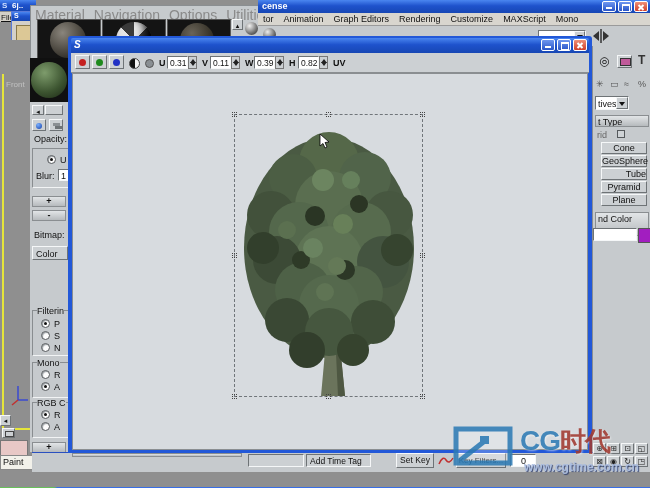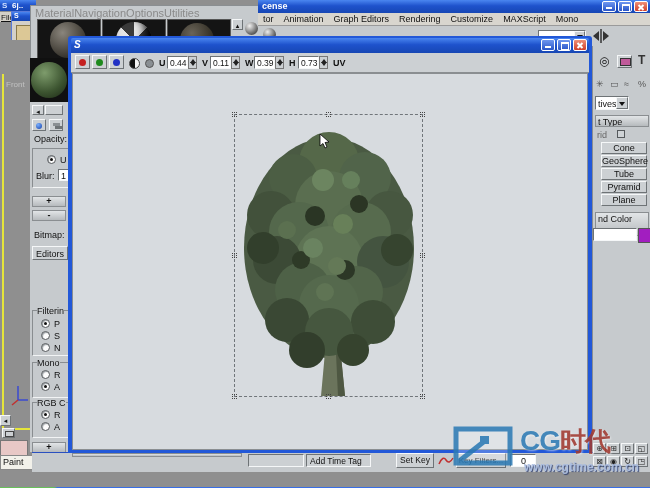--- a/index.html
+++ b/index.html
@@ -63,21 +63,21 @@
 </div>
 <div class="abs btn3d" style="left:2px;top:428px;width:13px;height:10px">
   <div class="abs" style="left:2px;top:2px;width:7px;height:4px;border:1px solid #444"></div>
 </div>
 <div class="abs" style="left:0;top:440px;width:26px;height:14px;background:#e8c8c6;border:1px solid #777"></div>
 <div class="abs" style="left:0;top:455px;width:32px;height:13px;background:#f2f1ea;border:1px solid #888">
   <span class="t" style="left:2px;top:1px">Paint</span>
 </div>
 
 <div class="abs" style="left:30px;top:5px;width:228px;height:53px;background:#c6cacd;border:1px solid #8a8e91">
-  <div class="abs" style="left:4px;top:1px;right:2px;height:11px;display:flex;color:#8a8a8a;font-size:11px">
+  <div class="abs" style="left:4px;top:1px;right:2px;height:11px;display:flex;gap:9px;color:#8a8a8a;font-size:14px">
     <span>Material</span>
     <span>Navigation</span>
     <span>Options</span>
     <span>Utilities</span>
   </div>
   <div class="abs" style="left:6px;top:13px;width:62px;height:39px;background:#141414;border:1px solid #555">
     <div class="dot" style="left:12px;top:2px;width:36px;height:36px;background:radial-gradient(circle at 35% 30%,#8a857c,#4a463e 55%,#17150f)"></div>
   </div>
   <div class="abs" style="left:71px;top:13px;width:62px;height:39px;background:#141414;border:1px solid #555">
     <div class="dot" style="left:13px;top:2px;width:36px;height:36px;background:repeating-conic-gradient(#e6e6e6 0 12.5%,#3a3a3a 0 25%);box-shadow:inset -6px -8px 10px #000"></div>
@@ -115,21 +115,21 @@
     </div>
   </div>
   <div class="abs bar3d" style="left:2px;top:138px;width:34px;height:11px;font-weight:bold;line-height:9px">
     <span>+</span>
   </div>
   <div class="abs bar3d" style="left:2px;top:152px;width:34px;height:11px;font-weight:bold;line-height:9px">
     <span>-</span>
   </div>
   <span class="t" style="left:4px;top:172px">Bitmap:</span>
   <div class="abs btn3d" style="left:2px;top:188px;width:36px;height:14px">
-    <span class="t" style="left:3px;top:2px">Editors</span>
+    <span class="t" style="left:3px;top:2px">Color</span>
   </div>
   <div class="fs" style="left:2px;top:252px;width:64px;height:46px">
     <span class="t" style="left:4px;top:-5px;background:#c6cacd">Filterin</span>
     <div class="radio sel" style="left:8px;top:8px"></div>
     <span class="t" style="left:21px;top:8px">P</span>
     <div class="radio" style="left:8px;top:20px"></div>
     <span class="t" style="left:21px;top:20px">S</span>
     <div class="radio" style="left:8px;top:32px"></div>
     <span class="t" style="left:21px;top:32px">N</span>
   </div>
@@ -197,21 +197,21 @@
     <span class="t" style="left:2px;top:1px">t Type</span>
   </div>
   <span class="t" style="left:4px;top:84px;color:#666">rid</span>
   <div class="chk" style="left:24px;top:84px"></div>
   <div class="abs btn3d" style="left:8px;top:96px;width:46px;height:12px;text-align:center">
     <span style="line-height:11px">Cone</span>
   </div>
   <div class="abs btn3d" style="left:8px;top:109px;width:46px;height:12px;text-align:center">
     <span style="line-height:11px">GeoSphere</span>
   </div>
-  <div class="abs btn3d" style="left:8px;top:122px;width:46px;height:12px;text-align:center">
+  <div class="abs btn3d" style="left:8px;top:122px;width:46px;height:12px;text-align:right">
     <span style="line-height:11px">Tube</span>
   </div>
   <div class="abs btn3d" style="left:8px;top:135px;width:46px;height:12px;text-align:center">
     <span style="line-height:11px">Pyramid</span>
   </div>
   <div class="abs btn3d" style="left:8px;top:148px;width:46px;height:12px;text-align:center">
     <span style="line-height:11px">Plane</span>
   </div>
   <div class="abs bar3d" style="left:2px;top:166px;width:54px;height:24px;overflow:hidden">
     <span class="t" style="left:2px;top:1px">nd Color</span>
@@ -267,36 +267,36 @@
     <div class="abs btn3d" style="left:21px;top:2px;width:15px;height:14px">
       <div class="dot" style="left:3px;top:3px;width:7px;height:7px;background:#1e8a1e"></div>
     </div>
     <div class="abs btn3d" style="left:38px;top:2px;width:15px;height:14px">
       <div class="dot" style="left:3px;top:3px;width:7px;height:7px;background:#2030c4"></div>
     </div>
     <div class="dot" style="left:58px;top:5px;width:9px;height:9px;background:linear-gradient(90deg,#111 50%,#f4f4f4 50%);border:1px solid #444"></div>
     <div class="dot" style="left:74px;top:6px;width:7px;height:7px;background:#8a8f93;border:1px solid #555"></div>
     <span class="t" style="left:88px;top:5px;font-weight:bold">U</span>
     <div class="sunken" style="position:absolute;left:96px;top:3px;width:21px;height:13px">
-        <span class="t" style="left:2px;top:1px;font-size:8.5px">0.44</span>
+        <span class="t" style="left:2px;top:1px;font-size:8.5px">0.31</span>
       </div>
     <div class="spin" style="left:117px;top:3px"></div>
     <span class="t" style="left:131px;top:5px;font-weight:bold">V</span>
     <div class="sunken" style="position:absolute;left:139px;top:3px;width:21px;height:13px">
         <span class="t" style="left:2px;top:1px;font-size:8.5px">0.11</span>
       </div>
     <div class="spin" style="left:160px;top:3px"></div>
     <span class="t" style="left:174px;top:5px;font-weight:bold">W</span>
     <div class="sunken" style="position:absolute;left:183px;top:3px;width:21px;height:13px">
         <span class="t" style="left:2px;top:1px;font-size:8.5px">0.39</span>
       </div>
     <div class="spin" style="left:204px;top:3px"></div>
     <span class="t" style="left:218px;top:5px;font-weight:bold">H</span>
     <div class="sunken" style="position:absolute;left:227px;top:3px;width:21px;height:13px">
-        <span class="t" style="left:2px;top:1px;font-size:8.5px">0.73</span>
+        <span class="t" style="left:2px;top:1px;font-size:8.5px">0.82</span>
       </div>
     <div class="spin" style="left:248px;top:3px"></div>
     <span class="t" style="left:262px;top:5px;font-weight:bold">UV</span>
   </div>
   <div class="abs" style="left:4px;top:37px;right:4px;bottom:3px;background:#d7dbdf;border:1px solid #8a8e91">
 
     <svg style="position:absolute;left:168px;top:46px" width="176" height="276" viewBox="0 0 176 276">
       <ellipse cx="88" cy="128" rx="85" ry="110" fill="#4a5a43"></ellipse>
       <path d="M80 276 L84 232 Q86 205 87 196 L97 196 Q98 212 100 236 L104 276 Z" fill="#6b745c"></path>
       <path d="M97 196 Q98 212 100 236 L104 276 L97 276 L94 212 Z" fill="#4e5742"></path>

